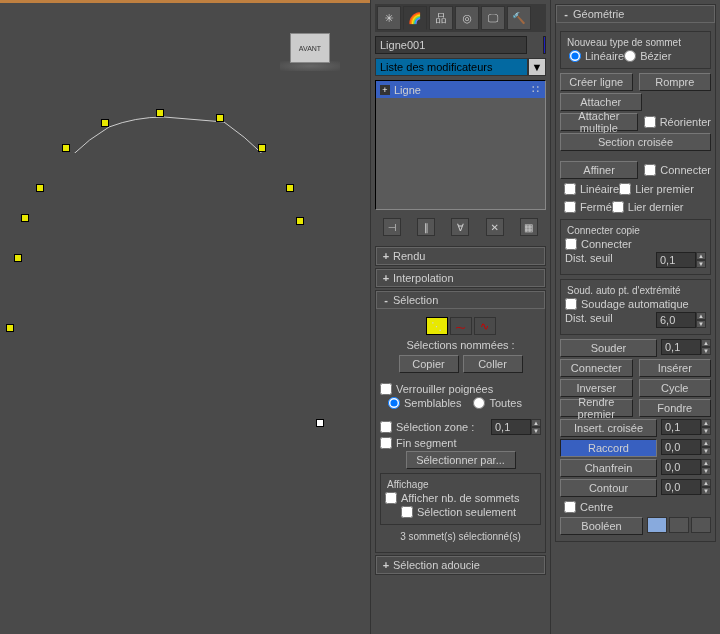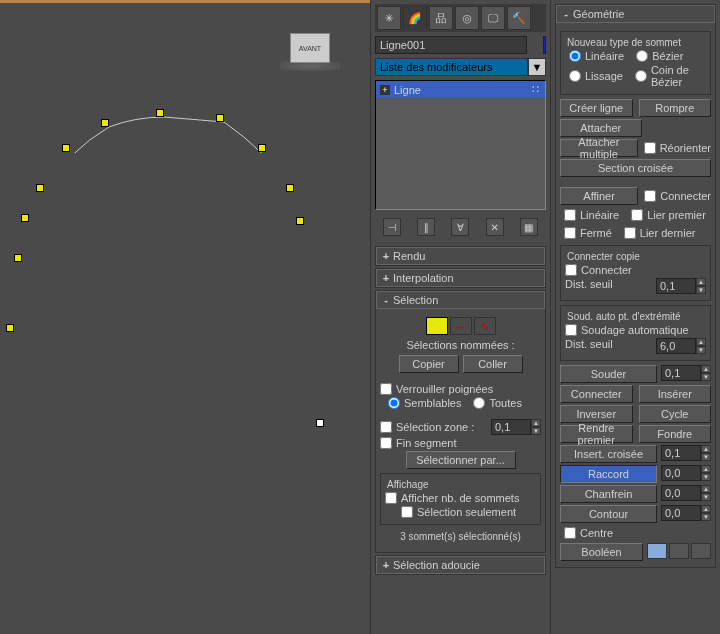--- a/index.html
+++ b/index.html
@@ -53,21 +53,21 @@
 .spinner input{width:40px;background:#3a3a3a;border:1px solid #222;color:#d0d0d0;padding:1px 3px;height:16px}
 .sparrows{display:flex;flex-direction:column}
 .sparrows div{width:10px;height:8px;background:#555;border:1px solid #333;font-size:6px;text-align:center;line-height:6px}
 .fieldset{border:1px solid #333;padding:4px;margin:4px 0}
 .fieldset .legend{font-size:10px;margin-top:-10px;background:#4a4a4a;display:inline-block;padding:0 2px}
 .sep{height:6px}
 .status{text-align:center;margin:6px 0;font-size:10px}
 .btn.sm{min-width:auto;padding:2px 4px}
 .tworow{display:flex;gap:6px;margin:2px 0}
 .tworow .btn{flex:1;min-width:0}
-.chkrow{display:flex;gap:12px;margin:2px 0;padding-left:4px}
+.chkrow{display:flex;gap:0;margin:2px 0;padding-left:4px}
 .boolicons{display:flex;gap:2px}
 .boolicons div{width:20px;height:16px;background:#555;border:1px solid #333}
 .boolicons div.on{background:#88aadd}
 </style>
 </head>
 <body>
 
 <div class="viewport">
   <div class="cube-base"></div>
   <div class="cube">AVANT</div>
@@ -224,30 +224,20 @@
         <div class="chkrow">
           <label class="rad">
                 <input type="radio" checked="" style="">
                 <span>Linéaire</span>
               </label>
           <label class="rad">
                 <input type="radio" style="">
                 <span>Bézier</span>
               </label>
         </div>
-        <div class="chkrow">
-          <label class="rad">
-                <input type="radio" style="">
-                <span>Lissage</span>
-              </label>
-          <label class="rad">
-                <input type="radio" style="">
-                <span>Coin de Bézier</span>
-              </label>
-        </div>
       </div>
       <div class="tworow">
         <div class="btn">Créer ligne</div>
         <div class="btn">Rompre</div>
       </div>
       <div class="tworow">
         <div class="btn">Attacher</div>
         <div style="flex:1"></div>
       </div>
       <div class="tworow">

